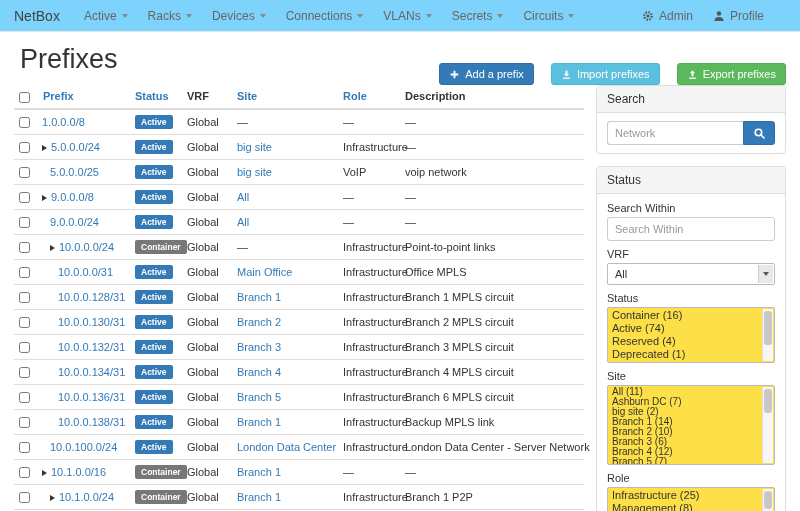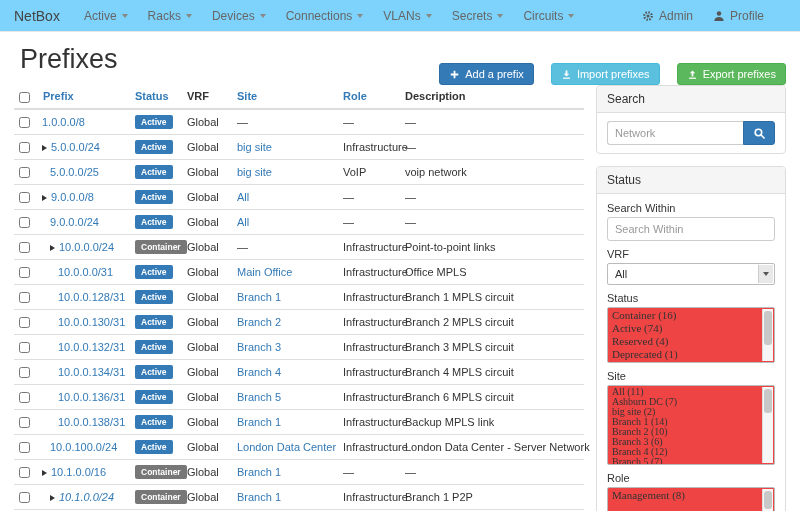--- a/index.html
+++ b/index.html
@@ -64,21 +64,21 @@
   .input-group .text-input { border-radius:3px 0 0 3px; border-right:none; flex:1; min-width:0; }
   .search-btn { width:32px; height:24px; display:flex; align-items:center; justify-content:center;
                 background:#337ab7; border:1px solid #2e6da4; border-radius:0 3px 3px 0; cursor:pointer; }
   .f-label { display:block; font-size:11px; color:#333; margin:7px 0 3px; }
   .f-label.first { margin-top:0; }
   .select { position:relative; height:22px; border:1px solid #bbb; border-radius:2px; font-size:11px;
             display:flex; align-items:center; padding:0 22px 0 7px; background:#fff; cursor:pointer; }
   .select-strip { position:absolute; right:1px; top:1px; bottom:1px; width:15px; background:#e8e8e8;
                   border-left:1px solid #ccc; display:flex; align-items:center; justify-content:center; }
   .select-strip::after { content:""; border-left:3.5px solid transparent; border-right:3.5px solid transparent; border-top:4px solid #555; }
-  .listbox { position:relative; border:1px solid #bbb; border-radius:2px; overflow:hidden; padding:1px 14px 1px 1px; background:#ef4444;font-family:Liberation Serif, serif; }
+  .listbox { position:relative; border:1px solid #bbb; border-radius:2px; overflow:hidden; padding:1px 14px 1px 1px; background:#fde047; }
   .option { font-size:11px; line-height:13px; padding:0 3px; color:#333; white-space:nowrap; cursor:pointer; overflow:hidden; }
   .listbox.compact .option { font-size:10px; line-height:10px; }
   .lb-status { height:56px; } .lb-site { height:80px; } .lb-role { height:46px; }
   .sb { position:absolute; top:1px; bottom:1px; right:1px; width:11px; background:#f6f6f6; border-left:1px solid #ddd; }
   .sb-thumb { position:absolute; left:1px; width:8px; top:2px; background:#c8c8c8; border-radius:3px; }
 </style>
 </head>
 <body>
 
 <div class="viewport">
@@ -325,21 +325,21 @@
                 <td><input type="checkbox" style=""></td>
                 <td style="padding-left: 4px;"><span class="pfx-wrap"><span class="tree-arrow"></span><a class="cell-link">10.1.0.0/16</a></span></td>
                 <td><span class="badge" style="background: rgb(119, 119, 119);">Container</span></td>
                 <td>Global</td>
                 <td><a class="cell-link">Branch 1</a></td>
                 <td>—</td>
                 <td>—</td>
               </tr>
               <tr>
                 <td><input type="checkbox" style=""></td>
-                <td style="padding-left: 12px; font-style: italic;"><span class="pfx-wrap"><span class="tree-arrow"></span><a class="cell-link">10.1.0.0/24</a></span></td>
+                <td style="padding-left: 12px;"><span class="pfx-wrap"><span class="tree-arrow"></span><a class="cell-link">10.1.0.0/24</a></span></td>
                 <td><span class="badge" style="background: rgb(119, 119, 119);">Container</span></td>
                 <td>Global</td>
                 <td><a class="cell-link">Branch 1</a></td>
                 <td>Infrastructure</td>
                 <td>Branch 1 P2P</td>
               </tr>
               <tr>
                 <td></td>
                 <td style="padding-left: 20px;"></td>
                 <td></td>
@@ -403,20 +403,21 @@
                 <div class="option">Branch 3 (6)</div>
                 <div class="option">Branch 4 (12)</div>
                 <div class="option">Branch 5 (7)</div>
                 <div class="sb">
                   <div class="sb-thumb" style="height: 24px;"></div>
                 </div>
               </div>
 
             <label class="f-label">Role</label>
             <div class="listbox lb-role" id="role-listbox">
+                <div class="option">Infrastructure (25)</div>
                 <div class="option">Management (8)</div>
                 <div class="sb">
                   <div class="sb-thumb" style="height: 18px;"></div>
                 </div>
               </div>
           </div>
         </div>
       </div>
     </div>
   </div>

